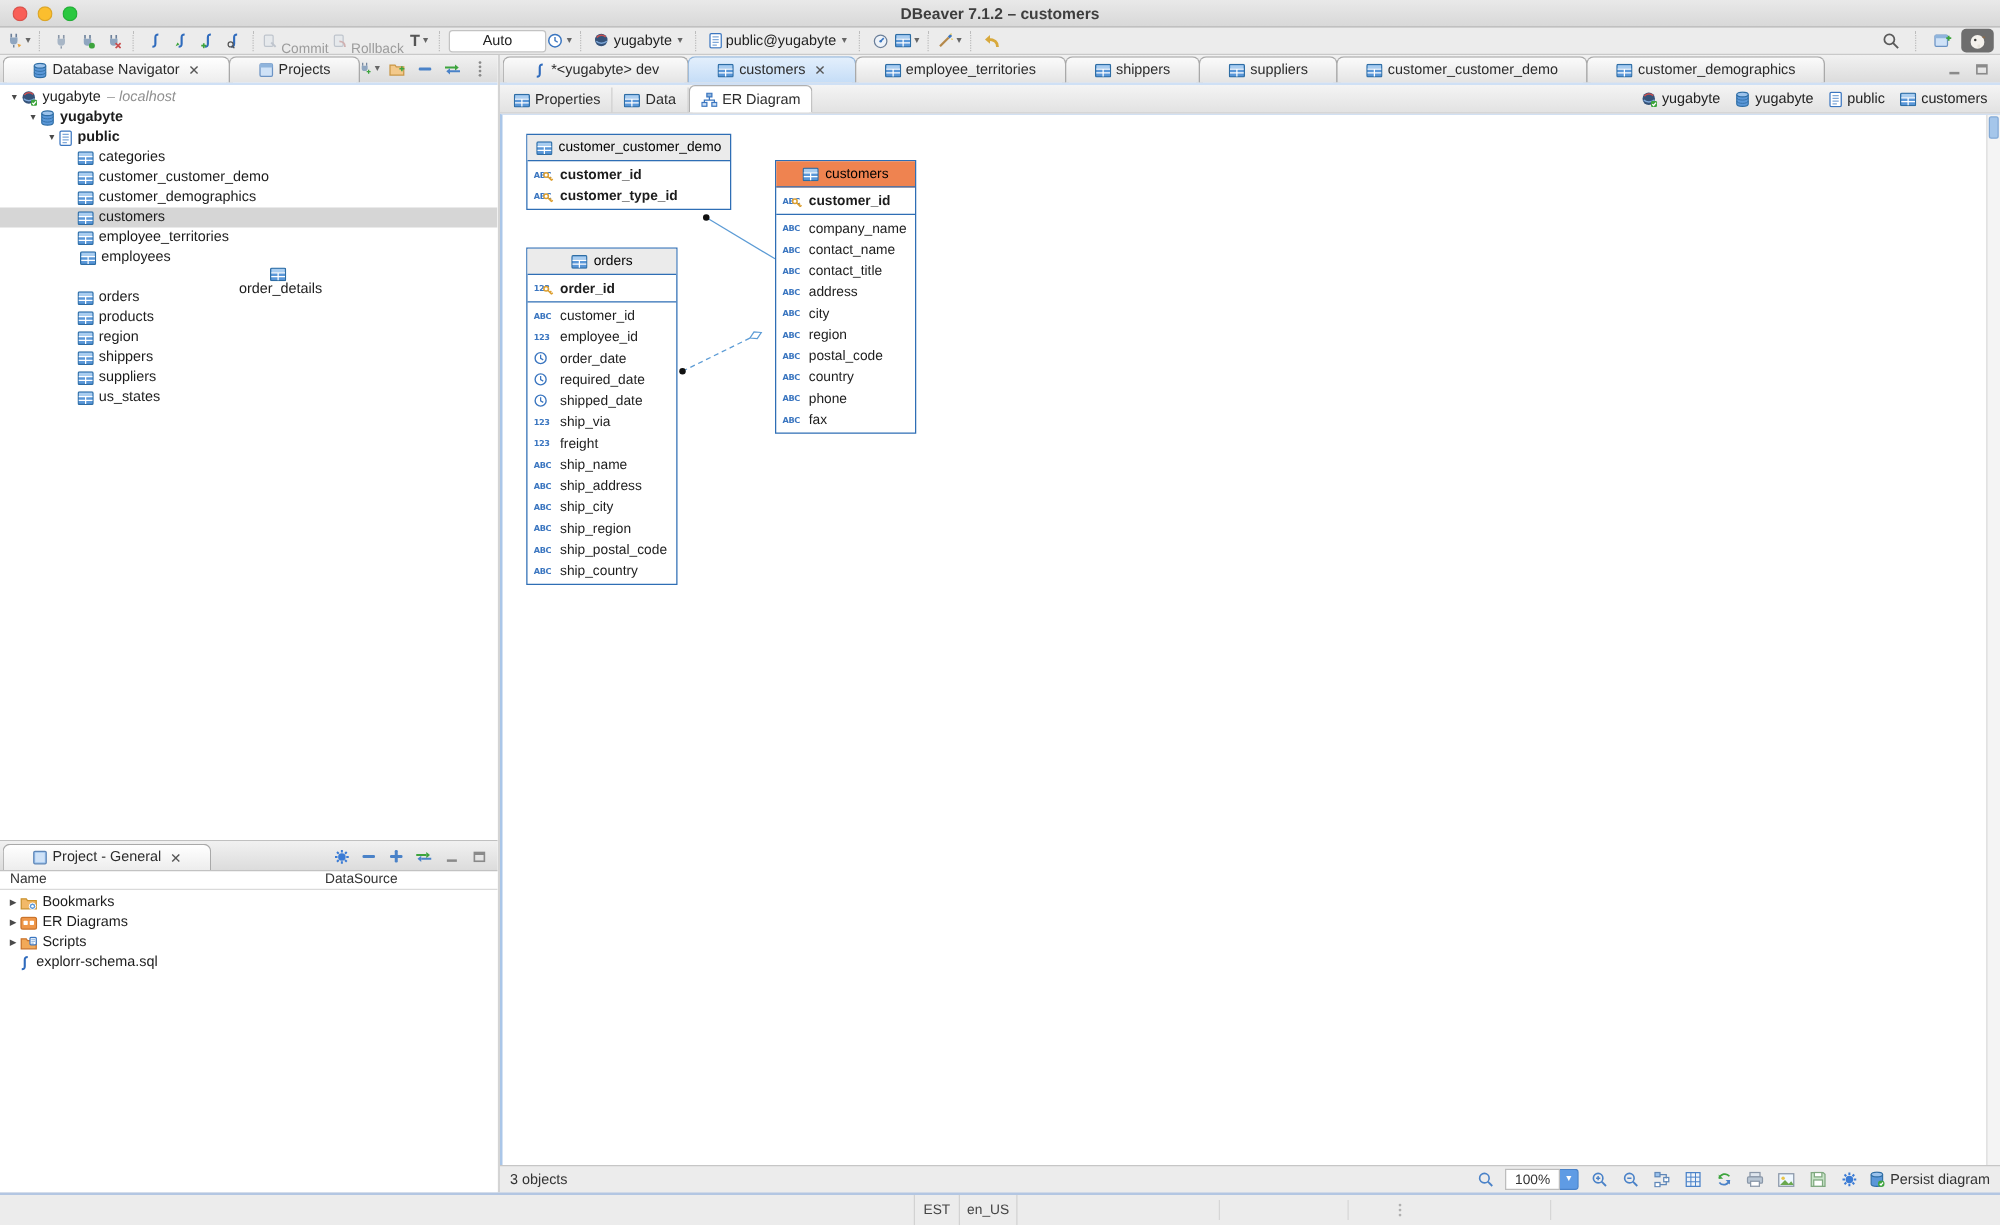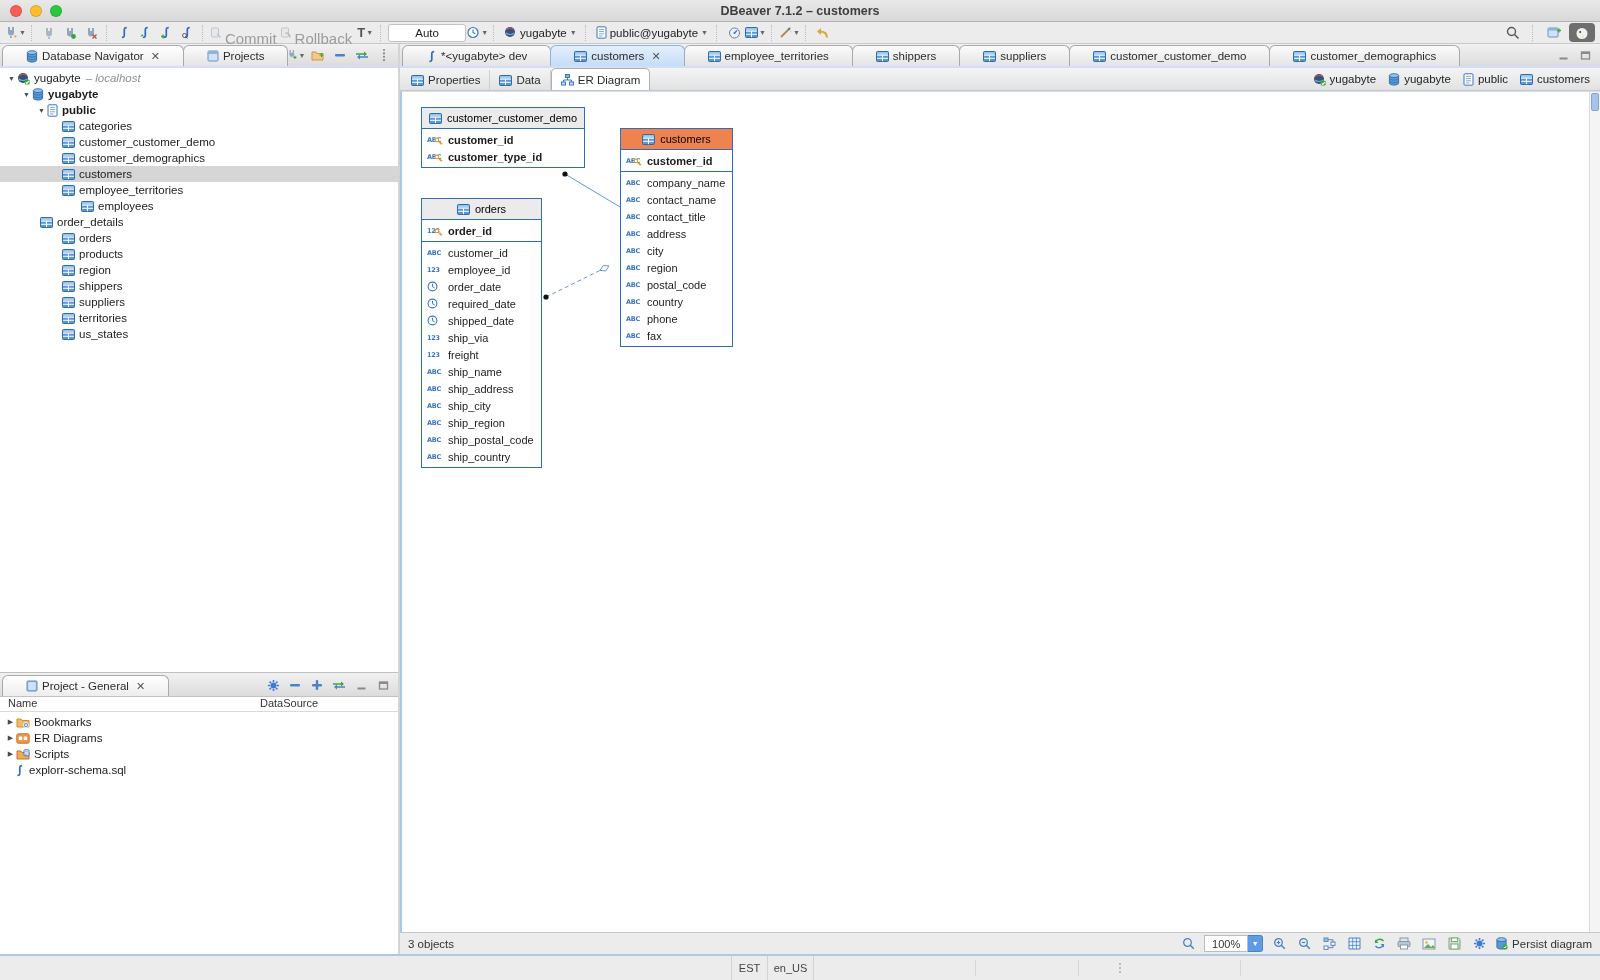--- a/index.html
+++ b/index.html
@@ -12,21 +12,21 @@
 .light { width:12px; height:12px; border-radius:50%; border:1px solid rgba(0,0,0,.12); }
 .light.red{ background:#f95f57; } .light.yellow{ background:#fbbe2e; } .light.green{ background:#2ac840; }
 .title-text { font-size:12.5px; font-weight:bold; color:#3e3e3e; }
 
 
 .main-toolbar { height:22px; background:#ececec; border-bottom:1px solid #c9c9c9; display:flex; align-items:center; padding:0 5px; gap:1px; }
 .tbi { height:20px; min-width:20px; display:inline-flex; align-items:center; justify-content:center; gap:1px; border-radius:3px; }
 .tbi svg { display:block; }
 .caret { font-size:7px; color:#666; line-height:1; }
 .tb-sep { width:3px; height:16px; border-left:1px dotted #bdbdbd; margin:0 4px; }
-.tb-label { font-size:15px; color:#9c9c9c; padding:0 2px;margin-top:12px; }
+.tb-label { font-size:11px; color:#9c9c9c; padding:0 2px;margin-top:12px; }
 .combo-box { background:#fff; border:1px solid #c3c3c3; border-radius:3px; height:18px; width:78px; display:flex; align-items:center; justify-content:center; font-size:11.5px; color:#222; }
 .tb-combo { display:inline-flex; align-items:center; gap:3px; font-size:11.5px; color:#222; padding:0 3px; }
 .toolbar-right { margin-left:auto; display:flex; align-items:center; gap:5px; }
 .logo-btn { width:26px; height:19px; background:#6e6e6e; border-radius:4px; display:flex; align-items:center; justify-content:center; }
 
 
 .workspace { display:flex; height:910px; background:#ececec; }
 .left-col { width:400px; display:flex; flex-direction:column; border-right:2px solid #d4d4d4; background:#fff; }
 .editor-col { flex:1; display:flex; flex-direction:column; min-width:0; }
 
@@ -431,32 +431,32 @@
             <span class="arrow"></span>
             <span class="ic-wrap" style="display: inline-flex;">
               <svg width="13" height="11" viewBox="0 0 13 11">
                 <rect x="0.5" y="0.5" width="12" height="10" rx="1" fill="#5a97d8" stroke="#2e6da4"></rect>
                 <rect x="1.2" y="1.2" width="10.6" height="2.6" fill="#a9cdf0"></rect>
                 <path d="M1 4.2h11M1 7.3h11M6.5 4.2v6" stroke="#fff" stroke-width="1" fill="none"></path>
               </svg>
             </span>
             <span>employee_territories</span>
           </div>
-          <div class="tree-row" style="padding-left: 70px;">
+          <div class="tree-row" style="padding-left: 53px;">
             <span class="arrow"></span>
             <span class="ic-wrap" style="display: inline-flex;">
               <svg width="13" height="11" viewBox="0 0 13 11">
                 <rect x="0.5" y="0.5" width="12" height="10" rx="1" fill="#5a97d8" stroke="#2e6da4"></rect>
                 <rect x="1.2" y="1.2" width="10.6" height="2.6" fill="#a9cdf0"></rect>
                 <path d="M1 4.2h11M1 7.3h11M6.5 4.2v6" stroke="#fff" stroke-width="1" fill="none"></path>
               </svg>
             </span>
             <span>employees</span>
           </div>
-          <div class="tree-row" style="padding-left: 29px;">
+          <div class="tree-row" style="padding-left: 51px; flex-direction: column;">
             <span class="arrow"></span>
             <span class="ic-wrap" style="display: inline-flex;">
               <svg width="13" height="11" viewBox="0 0 13 11">
                 <rect x="0.5" y="0.5" width="12" height="10" rx="1" fill="#5a97d8" stroke="#2e6da4"></rect>
                 <rect x="1.2" y="1.2" width="10.6" height="2.6" fill="#a9cdf0"></rect>
                 <path d="M1 4.2h11M1 7.3h11M6.5 4.2v6" stroke="#fff" stroke-width="1" fill="none"></path>
               </svg>
             </span>
             <span>order_details</span>
           </div>
@@ -507,31 +507,20 @@
           <div class="tree-row" style="padding-left: 51px;">
             <span class="arrow"></span>
             <span class="ic-wrap" style="display: inline-flex;">
               <svg width="13" height="11" viewBox="0 0 13 11">
                 <rect x="0.5" y="0.5" width="12" height="10" rx="1" fill="#5a97d8" stroke="#2e6da4"></rect>
                 <rect x="1.2" y="1.2" width="10.6" height="2.6" fill="#a9cdf0"></rect>
                 <path d="M1 4.2h11M1 7.3h11M6.5 4.2v6" stroke="#fff" stroke-width="1" fill="none"></path>
               </svg>
             </span>
             <span>suppliers</span>
-          </div>
-          <div class="tree-row" style="padding-left: 51px;">
-            <span class="arrow"></span>
-            <span class="ic-wrap" style="display: inline-flex;">
-              <svg width="13" height="11" viewBox="0 0 13 11">
-                <rect x="0.5" y="0.5" width="12" height="10" rx="1" fill="#5a97d8" stroke="#2e6da4"></rect>
-                <rect x="1.2" y="1.2" width="10.6" height="2.6" fill="#a9cdf0"></rect>
-                <path d="M1 4.2h11M1 7.3h11M6.5 4.2v6" stroke="#fff" stroke-width="1" fill="none"></path>
-              </svg>
-            </span>
-            <span>territories</span>
           </div>
           <div class="tree-row" style="padding-left: 51px;">
             <span class="arrow"></span>
             <span class="ic-wrap" style="display: inline-flex;">
               <svg width="13" height="11" viewBox="0 0 13 11">
                 <rect x="0.5" y="0.5" width="12" height="10" rx="1" fill="#5a97d8" stroke="#2e6da4"></rect>
                 <rect x="1.2" y="1.2" width="10.6" height="2.6" fill="#a9cdf0"></rect>
                 <path d="M1 4.2h11M1 7.3h11M6.5 4.2v6" stroke="#fff" stroke-width="1" fill="none"></path>
               </svg>
             </span>

